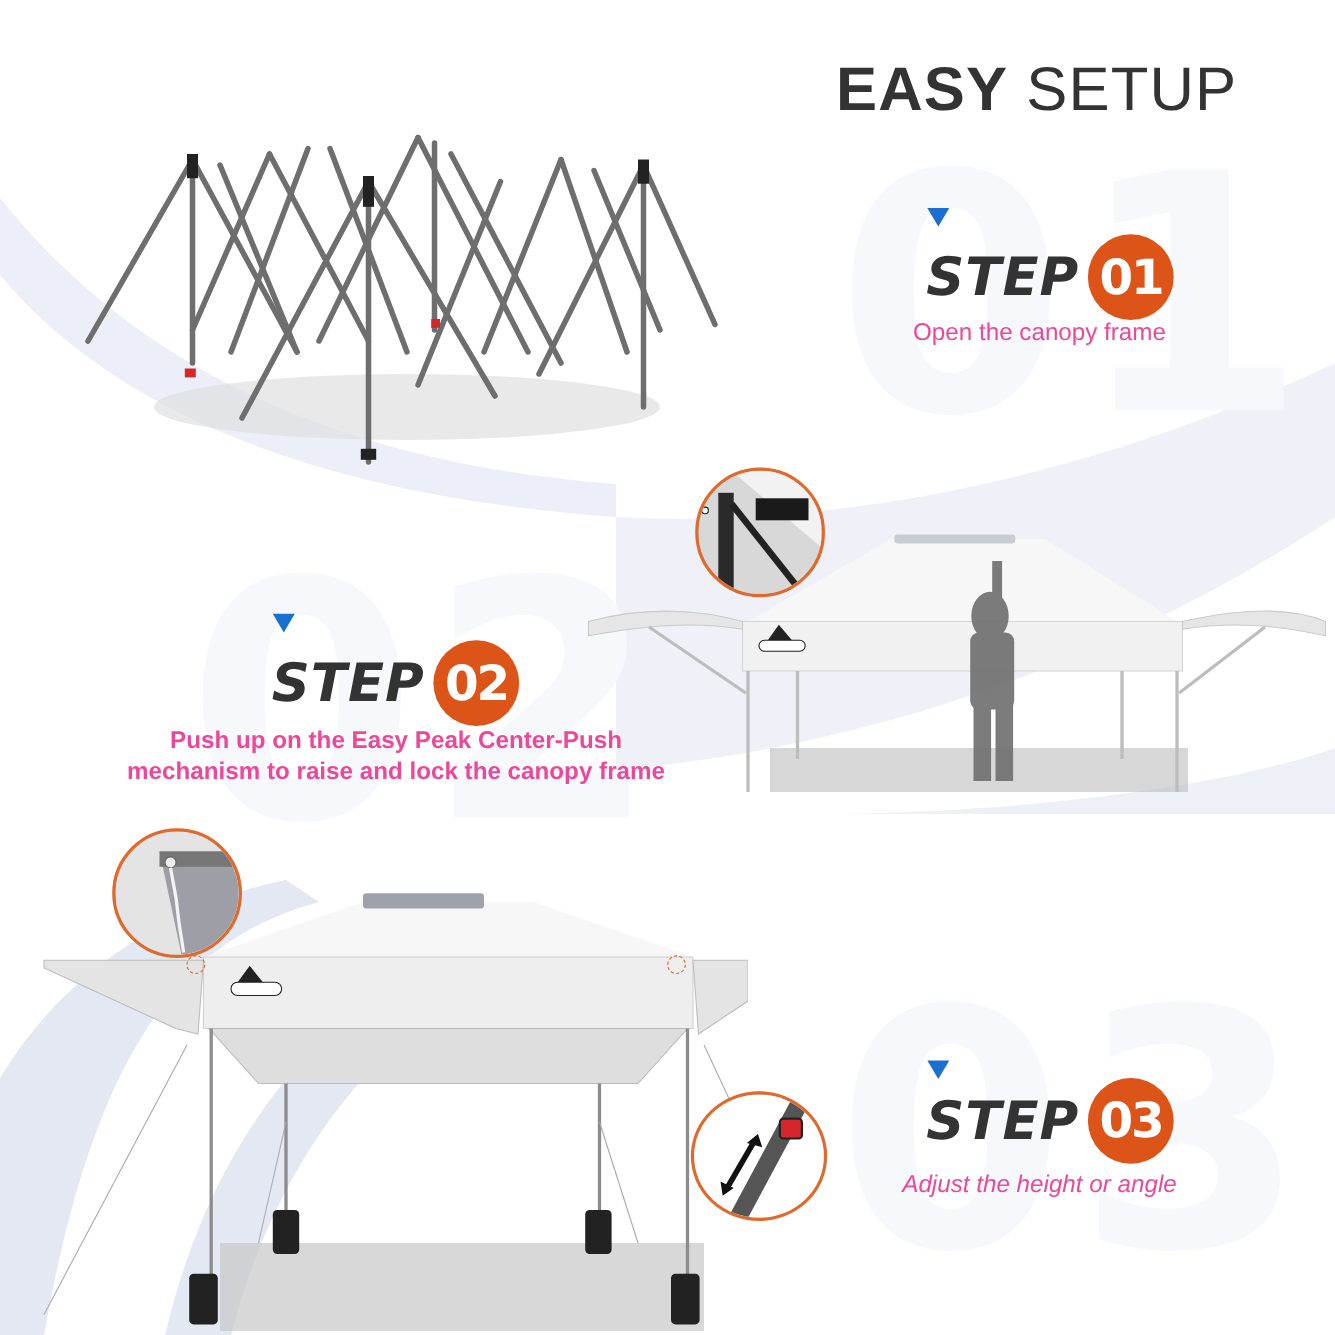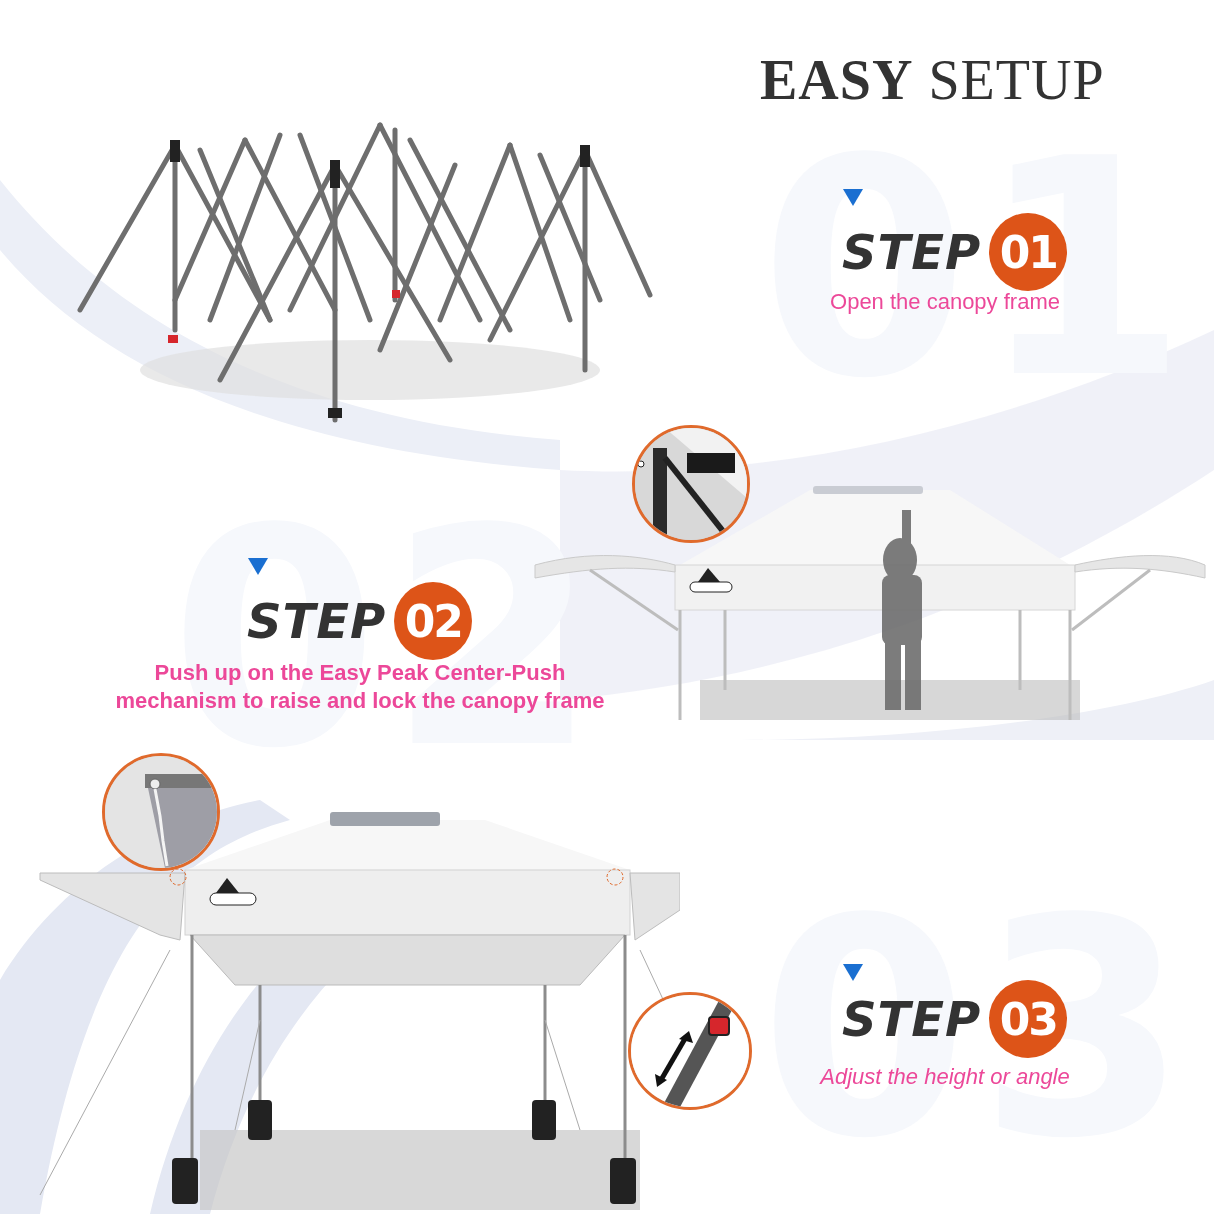--- a/index.html
+++ b/index.html
@@ -1,18 +1,18 @@
 <!DOCTYPE html>
 <html><head>
 <meta charset="utf-8">
 <style>
   html, body { margin:0; padding:0; }
   body { width:1214px; height:1214px; position:relative; overflow:hidden; background:#ffffff; font-family:"Liberation Sans", sans-serif; }
   .abs { position:absolute; }
-  .title { left:760px; top:48px; font-size:56px; color:#333333; letter-spacing:1px; white-space:nowrap; font-family:Liberation Serif, serif; }
+  .title { left:760px; top:48px; font-size:56px; color:#333333; letter-spacing:1px; white-space:nowrap; font-family:Liberation Sans, sans-serif; }
   .title .bold { font-weight:bold; }
   .title .light { font-weight:normal; }
   .ghost { color:#f6f8fc; font-family:"DejaVu Sans", sans-serif; font-weight:bold; font-size:300px; line-height:1; letter-spacing:10px; }
   .step-head { display:flex; align-items:center; white-space:nowrap; }
   .step-word { font-family:"DejaVu Sans", sans-serif; font-weight:bold; font-size:48px; color:#333333; letter-spacing:1px;font-style:italic; }
   .step-num { width:78px; height:78px; border-radius:50%; background:#dd5418; color:#fff; font-family:"DejaVu Sans", sans-serif; font-weight:bold; font-size:44px; display:flex; align-items:center; justify-content:center; margin-left:8px; letter-spacing:-2px; }
   .tri { width:0; height:0; border-left:10px solid transparent; border-right:10px solid transparent; border-top:17px solid #1a6fd1; }
   .desc { font-size:22px; color:#ec4899; text-align:center; line-height:28px; }
   .zoomcircle { border-radius:50%; border:3px solid #e06a2c; overflow:hidden; background:#cfcfcf; }
 </style>

